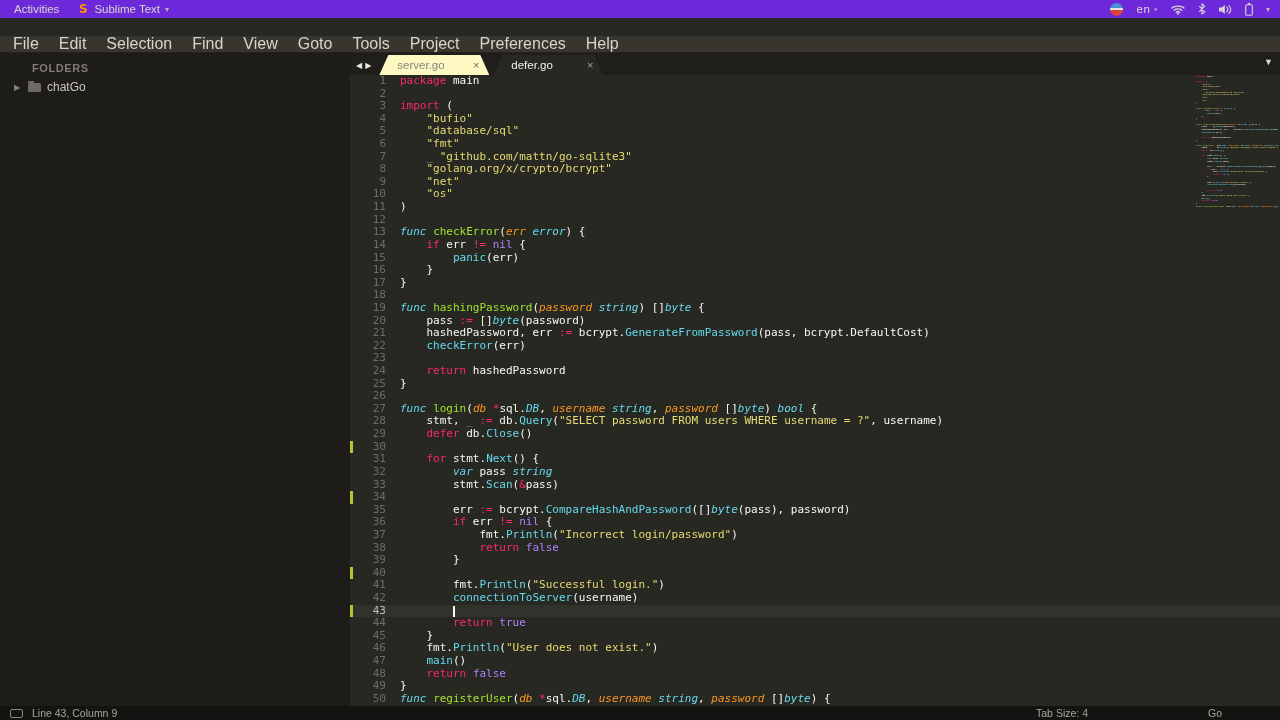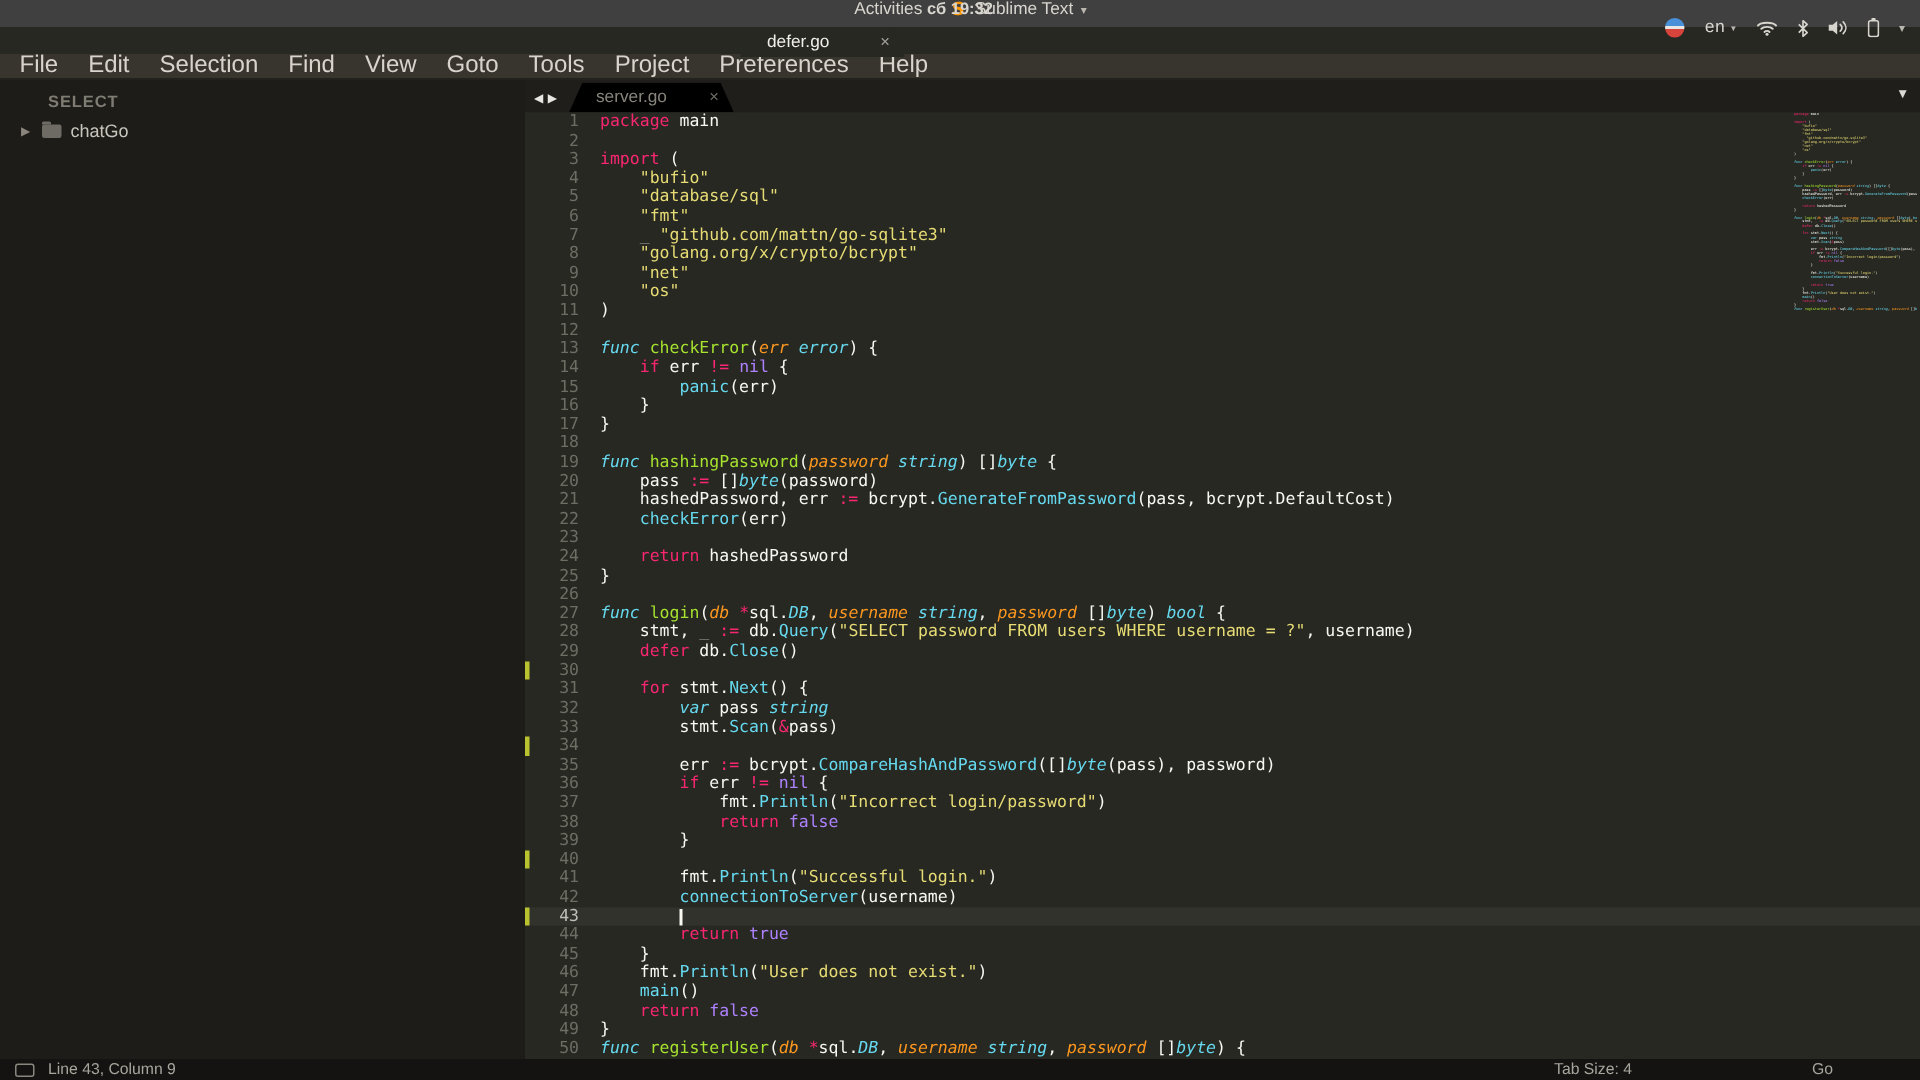--- a/index.html
+++ b/index.html
@@ -1,22 +1,22 @@
 <!DOCTYPE html>
 <html><head>
 <meta charset="utf-8">
 <style>
   *{margin:0;padding:0;box-sizing:border-box;}
   html,body{width:1280px;height:720px;overflow:hidden;background:#000;}
   body{font-family:"Liberation Sans",sans-serif;-webkit-font-smoothing:antialiased;}
   .screen{position:relative;width:1280px;height:720px;background:#272822;}
 
   
-  .top-panel{position:absolute;left:0;top:0;width:1280px;height:18px;background:#404040;
-    display:flex;align-items:center;color:#d9d6cf;font-size:11.5px;flex-direction:column;}
+  .top-panel{position:absolute;left:0;top:0;width:1280px;height:18px;background:#6d28d9;
+    display:flex;color:#d9d6cf;font-size:11.5px;}
   .tp-left{display:flex;align-items:center;gap:14px;padding-left:10px;}
   .activities{padding:0 4px;}
   .app-entry{display:flex;align-items:center;gap:5px;}
   .subl-logo{display:inline-block;width:12px;height:12px;line-height:12px;text-align:center;
     color:#ff9800;font-weight:bold;font-size:12px;font-family:"DejaVu Sans",sans-serif;}
   .tp-center{position:absolute;left:0;right:0;text-align:center;font-weight:bold;font-size:11px;pointer-events:none;}
   .tp-right{margin-left:auto;display:flex;align-items:center;gap:13px;padding-right:10px;}
   .rec-icon{width:13px;height:13px;border-radius:50%;
     background:linear-gradient(180deg,#4a90d9 0%,#4a90d9 42%,#e8e6e2 42%,#e8e6e2 55%,#d8433c 55%,#d8433c 100%);}
   .kbd-layout{display:flex;align-items:center;gap:3px;font-family:Liberation Mono, monospace;}
@@ -47,21 +47,21 @@
   .tree-arrow{color:#8a867e;font-size:8px;width:8px;}
   .folder-icon{width:13px;height:9px;background:#6e6b64;border-radius:1.5px;position:relative;}
   .folder-icon::before{content:"";position:absolute;left:0;top:-2px;width:6px;height:2px;background:#6e6b64;border-radius:1px 1px 0 0;}
 
   
   .editor{flex:1;height:100%;display:flex;flex-direction:column;background:#272822;min-width:0;}
   .tab-bar{height:22px;background:#1f1e1a;display:flex;align-items:flex-end;position:relative;flex:none;}
   .tab-arrows{display:flex;gap:3px;align-items:center;padding:0 8px 5px 6px;color:#e8e6e0;font-size:8px;}
   .tab{height:20px;width:110px;display:flex;align-items:center;padding:0 10px 0 18px;font-size:11.5px;
     clip-path:polygon(9px 0,calc(100% - 9px) 0,100% 100%,0 100%);}
-  .tab.inactive{background:#000000;color:#87847b;margin-top:37px;}
+  .tab.inactive{background:#fef9c3;color:#87847b;}
   .tab.active{background:#272822;color:#f1efe9;}
   .tab-label{flex:1;}
   .tab-close{font-size:11px;color:#6f6d66;padding-left:6px;}
   .tab.active .tab-close{color:#a5a39b;}
   .tab-overflow{position:absolute;right:7px;top:4px;color:#dcdad4;font-size:9px;}
 
   
   .code-area{position:relative;flex:1;overflow:hidden;background:#272822;}
   .code-lines{font-family:"DejaVu Sans Mono",monospace;font-size:11px;line-height:12.62px;white-space:pre;}
   .row{position:relative;height:12.62px;display:flex;}
@@ -102,21 +102,20 @@
 
   <div class="top-panel">
     <div class="tp-left">
       <span class="activities">Activities</span>
       <span class="app-entry">
         <span class="subl-logo">S</span>
         <span>Sublime Text</span>
         <span class="tp-arrow">▾</span>
       </span>
     </div>
-    <div class="tp-center">сб 19:32</div>
     <div class="tp-right">
       <span class="rec-icon"></span>
       <span class="kbd-layout">
         <span>en</span>
         <span class="tp-arrow">▾</span>
       </span>
       <span class="tp-ico">
         <svg width="14" height="11" viewBox="0 0 14 11">
             <g stroke="#d8d5ce" stroke-width="1.3" fill="none" stroke-linecap="round">
               <path d="M1 4 C3.2 1.6 10.8 1.6 13 4"></path>
@@ -159,21 +158,21 @@
       <span class="menu-item">View</span>
       <span class="menu-item">Goto</span>
       <span class="menu-item">Tools</span>
       <span class="menu-item">Project</span>
       <span class="menu-item">Preferences</span>
       <span class="menu-item">Help</span>
     </div>
 
   <div class="main">
     <div class="sidebar">
-      <div class="folders-header">SELECT</div>
+      <div class="folders-header">FOLDERS</div>
       <div id="folder-list">
           <div class="folder-row">
             <span class="tree-arrow">▶</span>
             <span class="folder-icon"></span>
             <span>chatGo</span>
           </div>
         </div>
     </div>
 
     <div class="editor">

